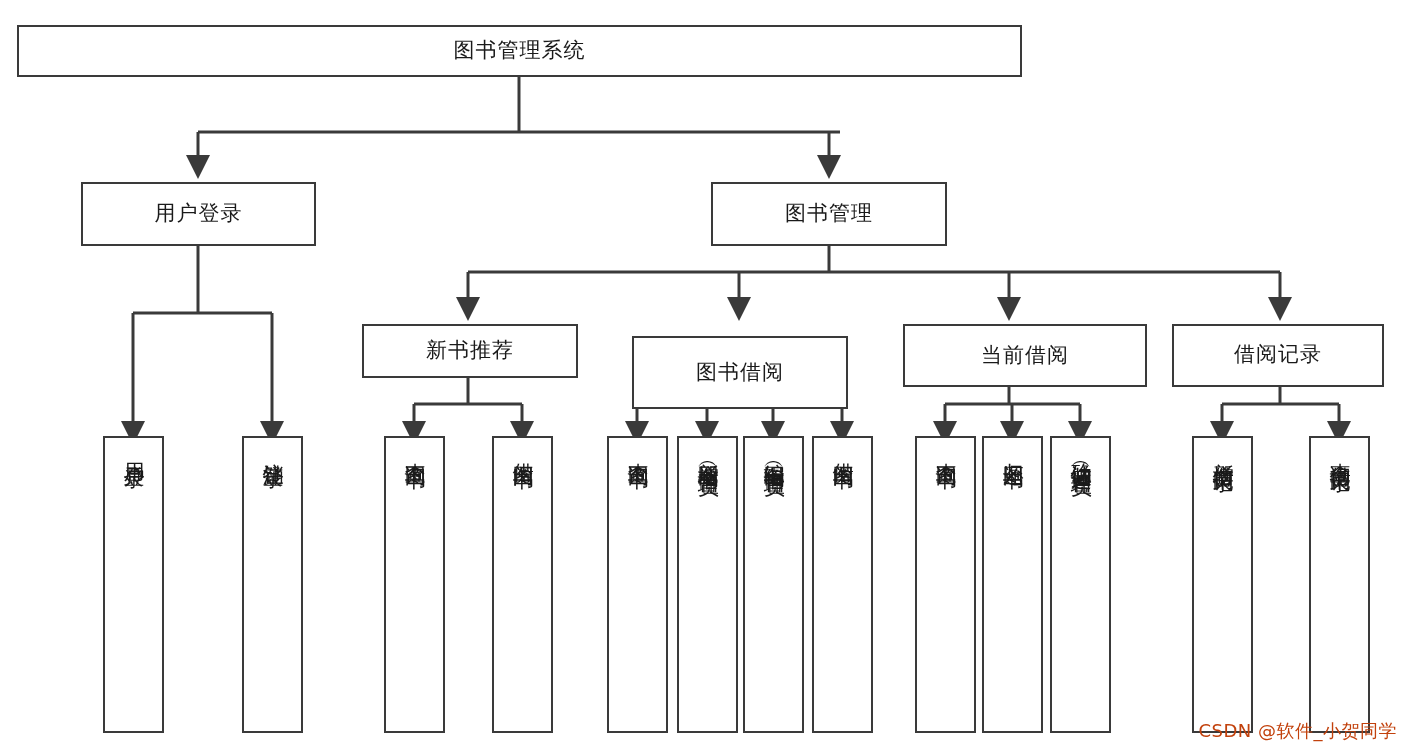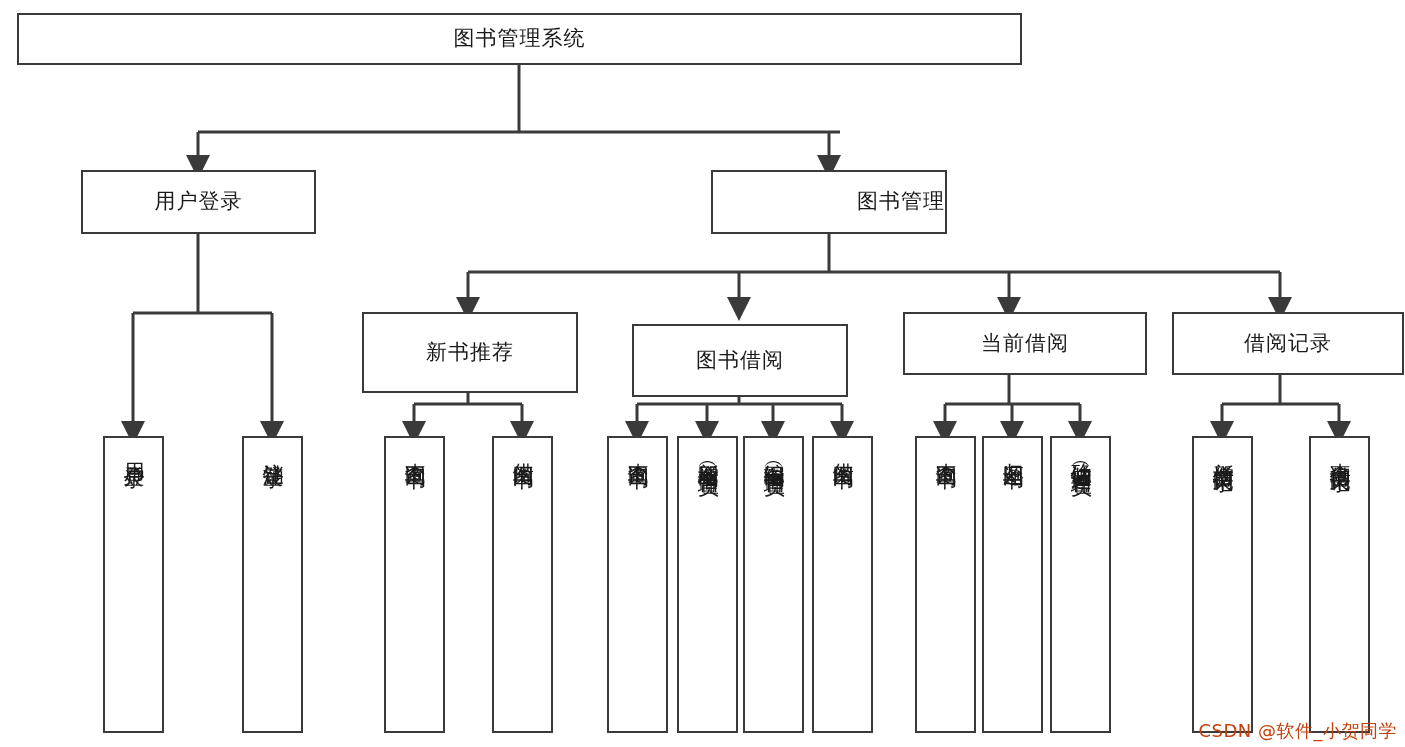--- a/index.html
+++ b/index.html
@@ -32,20 +32,21 @@
     background: #ffffff;
     display: flex;
     align-items: center;
     justify-content: center;
     color: #1a1a1a;
   }
   .node.horizontal {
     font-size: 21px;
     line-height: 1.2;
     letter-spacing: 1px;
+    margin-top: 12px;
   }
   .node.vertical {
     align-items: flex-start;
     justify-content: center;
     padding-top: 8px;
   }
   .vlabel {
     writing-mode: vertical-rl;
     text-orientation: upright;
     font-size: 21px;
@@ -125,37 +126,37 @@
   </svg>
 
   <div class="node horizontal root-node" style="left:17px; top:13px; width:1005px; height:52px;">
     <span>图书管理系统</span>
   </div>
 
   <div class="node horizontal" style="left:81px; top:170px; width:235px; height:64px;">
     <span>用户登录</span>
   </div>
 
-  <div class="node horizontal" style="left:711px; top:170px; width:236px; height:64px;justify-content:flex-end;">
+  <div class="node horizontal" style="left:711px; top:170px; width:236px; height:64px;">
     <span>图书管理</span>
   </div>
 
-  <div class="node horizontal" style="left:362px; top:312px; width:216px; height:81px;">
+  <div class="node horizontal" style="left:362px; top:312px; width:216px; height:54px;">
     <span>新书推荐</span>
   </div>
 
   <div class="node horizontal" style="left:632px; top:324px; width:216px; height:73px;">
     <span>图书借阅</span>
   </div>
 
   <div class="node horizontal" style="left:903px; top:312px; width:244px; height:63px;">
     <span>当前借阅</span>
   </div>
 
-  <div class="node horizontal" style="left:1172px; top:312px; width:232px; height:63px;">
+  <div class="node horizontal" style="left:1172px; top:312px; width:212px; height:63px;font-family:Liberation Mono, monospace;">
     <span>借阅记录</span>
   </div>
 
   <div class="node vertical" style="left:103px; top:436px; width:61px; height:297px;">
     <span class="vlabel">用户登录</span>
   </div>
 
   <div class="node vertical" style="left:242px; top:436px; width:61px; height:297px;">
     <span class="vlabel">注销登录</span>
   </div>

